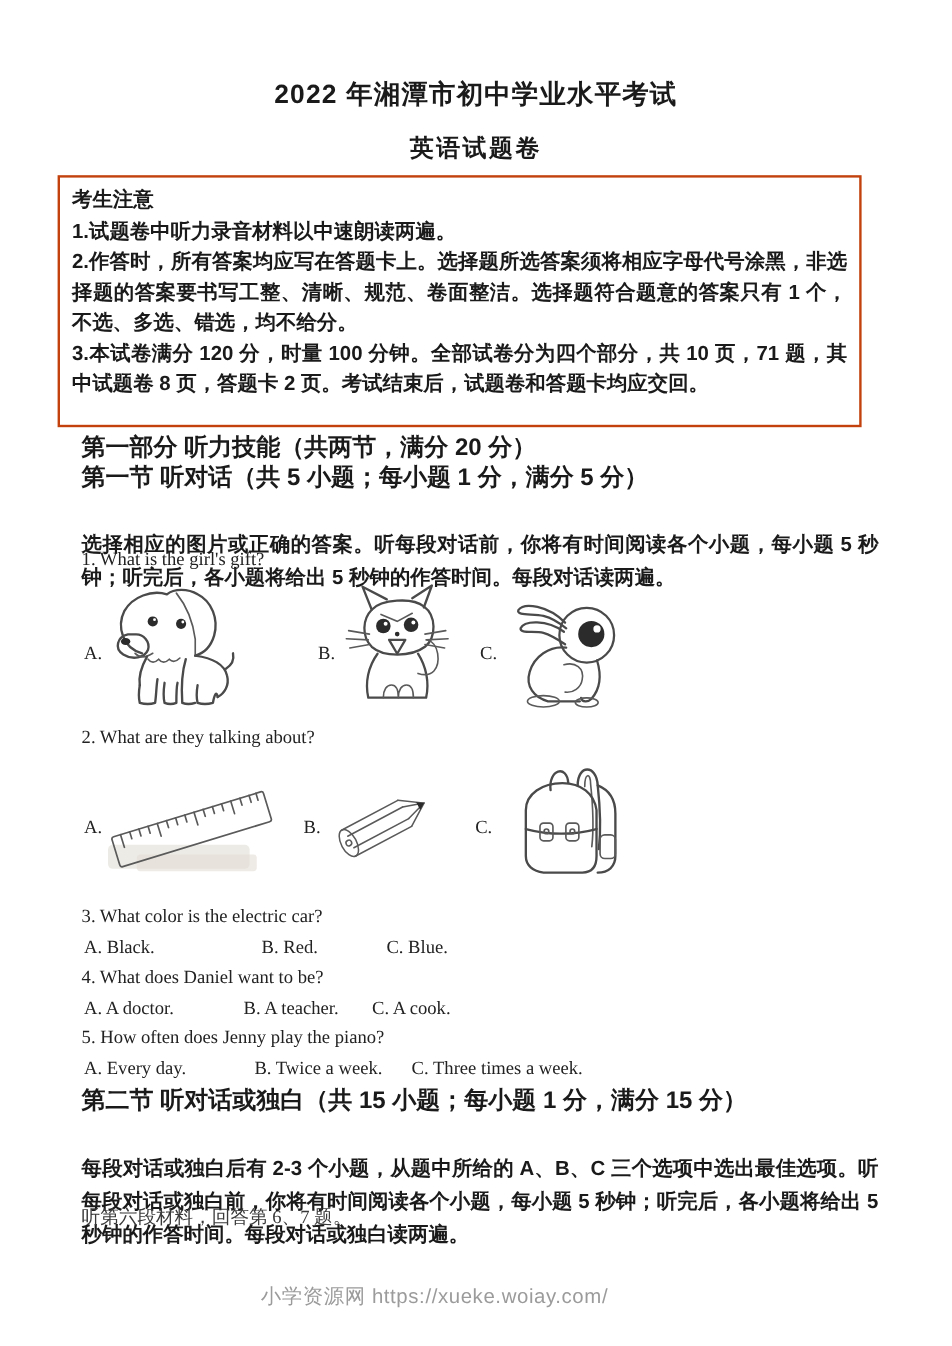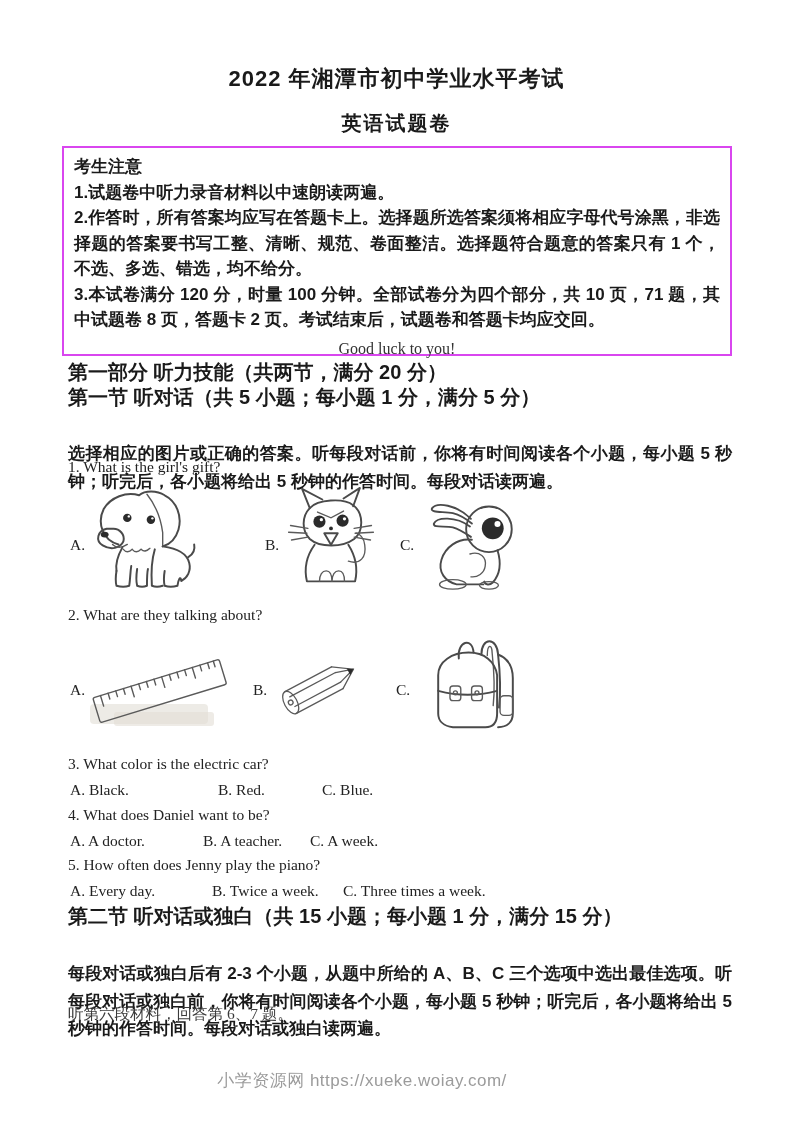--- a/index.html
+++ b/index.html
@@ -6,22 +6,22 @@
   body{
     width:793px;height:1122px;position:relative;background:#ffffff;
     font-family:"Liberation Serif","DejaVu Serif",serif;color:#1a1a1a;
     overflow:hidden;
   }
   .abs{position:absolute;}
   .cn{font-family:"Liberation Sans","DejaVu Sans",sans-serif;font-weight:bold;}
   .title1{top:64px;left:0;width:793px;text-align:center;font-size:22px;letter-spacing:1px;}
   .title2{top:110px;left:0;width:793px;text-align:center;font-size:20px;letter-spacing:2px;}
   .notice-box{
-    left:62px;top:146px;width:646px;height:192px;
-    border:2px solid #d946ef;padding:6px 10px 8px 10px;
+    left:48px;top:146px;width:646px;height:192px;
+    border:2px solid #c2410c;padding:6px 10px 8px 10px;
     font-size:17px;line-height:25.5px;
   }
   .notice-box p{margin:0;text-align:justify;}
   .goodluck{text-align:center !important;font-family:"Liberation Serif","DejaVu Serif",serif;font-weight:normal;font-size:16px;margin-top:3px !important;color:#333;}
   .h-part{left:68px;font-size:20px;}
   .instr{left:68px;width:664px;font-size:17px;line-height:27.5px;text-align:justify;margin-top:32px;}
   .q{left:68px;font-size:15.5px;color:#222;font-family:Liberation Serif, serif;}
   .opt{font-size:15.5px;color:#222;}
   .note{left:68px;font-size:15.5px;color:#3a3a3a;font-family:"Liberation Serif","DejaVu Serif",serif;}
   .footer{top:1069px;left:0;width:724px;text-align:center;font-size:17px;color:#9b9b9b;
@@ -35,21 +35,20 @@
 <body>
 
 <div class="abs cn title1">2022 年湘潭市初中学业水平考试</div>
 <div class="abs cn title2">英语试题卷</div>
 
 <div class="abs cn notice-box">
   <p>考生注意</p>
   <p>1.试题卷中听力录音材料以中速朗读两遍。</p>
   <p>2.作答时，所有答案均应写在答题卡上。选择题所选答案须将相应字母代号涂黑，非选择题的答案要书写工整、清晰、规范、卷面整洁。选择题符合题意的答案只有 1 个，不选、多选、错选，均不给分。</p>
   <p>3.本试卷满分 120 分，时量 100 分钟。全部试卷分为四个部分，共 10 页，71 题，其中试题卷 8 页，答题卡 2 页。考试结束后，试题卷和答题卡均应交回。</p>
-  <p class="goodluck">Good luck to you!</p>
 </div>
 
 <div class="abs cn h-part" style="top:359px;">第一部分 听力技能（共两节，满分 20 分）</div>
 <div class="abs cn h-part" style="top:384px;">第一节 听对话（共 5 小题；每小题 1 分，满分 5 分）</div>
 <div class="abs cn instr" style="top:408px;">选择相应的图片或正确的答案。听每段对话前，你将有时间阅读各个小题，每小题 5 秒钟；听完后，各小题将给出 5 秒钟的作答时间。每段对话读两遍。</div>
 
 <div class="abs q" style="top:458px;">1. What is the girl's gift?</div>
 <span class="abs opt" style="left:70px;top:536px;">A.</span>
 <span class="abs opt" style="left:265px;top:536px;">B.</span>
 <span class="abs opt" style="left:400px;top:536px;">C.</span>
@@ -156,21 +155,21 @@
 </div>
 
 <div class="abs q" style="top:755px;">3. What color is the electric car?</div>
 <span class="abs opt" style="left:70px;top:781px;">A. Black.</span>
 <span class="abs opt" style="left:218px;top:781px;">B. Red.</span>
 <span class="abs opt" style="left:322px;top:781px;">C. Blue.</span>
 
 <div class="abs q" style="top:806px;">4. What does Daniel want to be?</div>
 <span class="abs opt" style="left:70px;top:832px;">A. A doctor.</span>
 <span class="abs opt" style="left:203px;top:832px;">B. A teacher.</span>
-<span class="abs opt" style="left:310px;top:832px;">C. A week.</span>
+<span class="abs opt" style="left:310px;top:832px;">C. A cook.</span>
 
 <div class="abs q" style="top:856px;">5. How often does Jenny play the piano?</div>
 <span class="abs opt" style="left:70px;top:882px;">A. Every day.</span>
 <span class="abs opt" style="left:212px;top:882px;">B. Twice a week.</span>
 <span class="abs opt" style="left:343px;top:882px;">C. Three times a week.</span>
 
 <div class="abs cn h-part" style="top:903px;">第二节 听对话或独白（共 15 小题；每小题 1 分，满分 15 分）</div>
 <div class="abs cn instr" style="top:928px;">每段对话或独白后有 2-3 个小题，从题中所给的 A、B、C 三个选项中选出最佳选项。听每段对话或独白前，你将有时间阅读各个小题，每小题 5 秒钟；听完后，各小题将给出 5 秒钟的作答时间。每段对话或独白读两遍。</div>
 <div class="abs note" style="top:1004px;">听第六段材料，回答第 6、7 题。</div>
 

